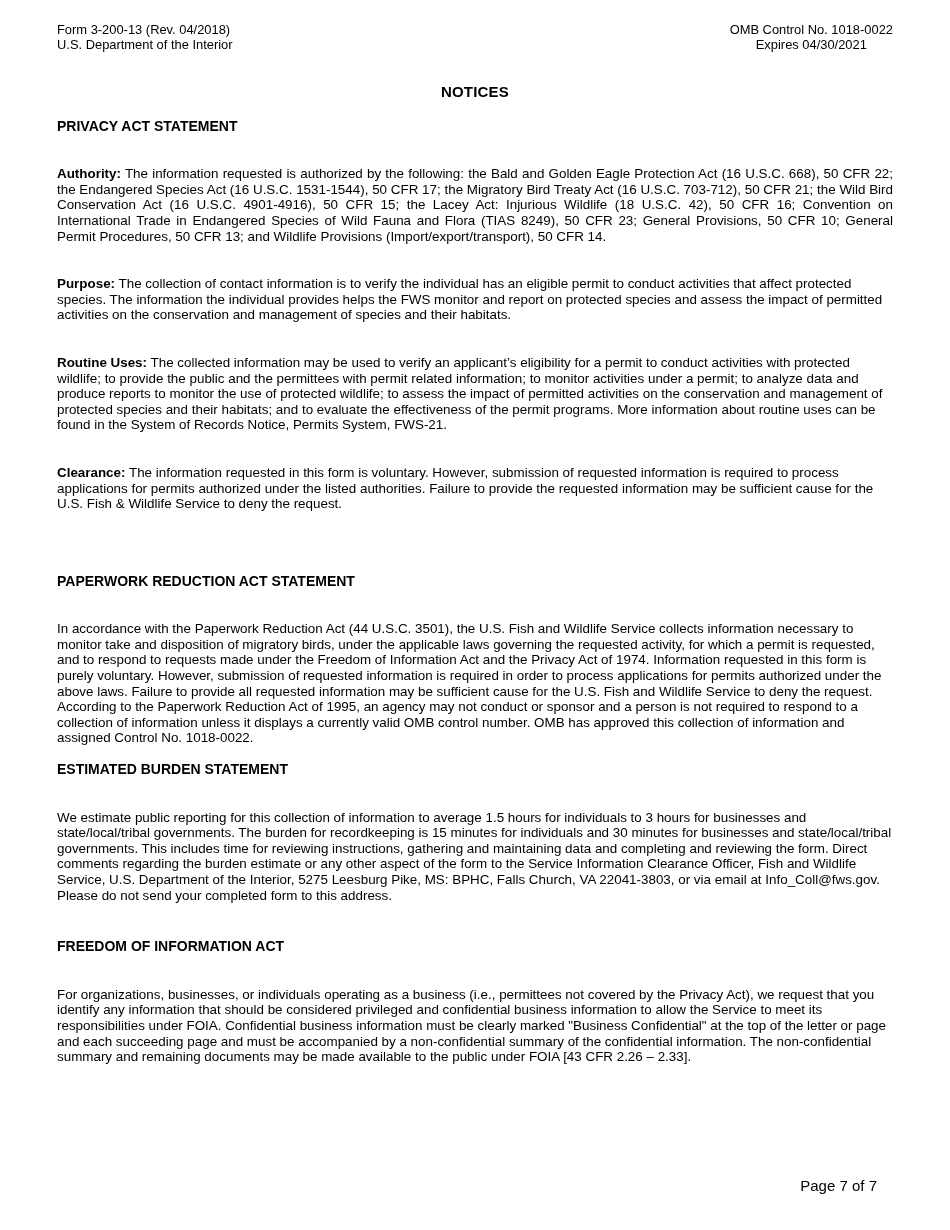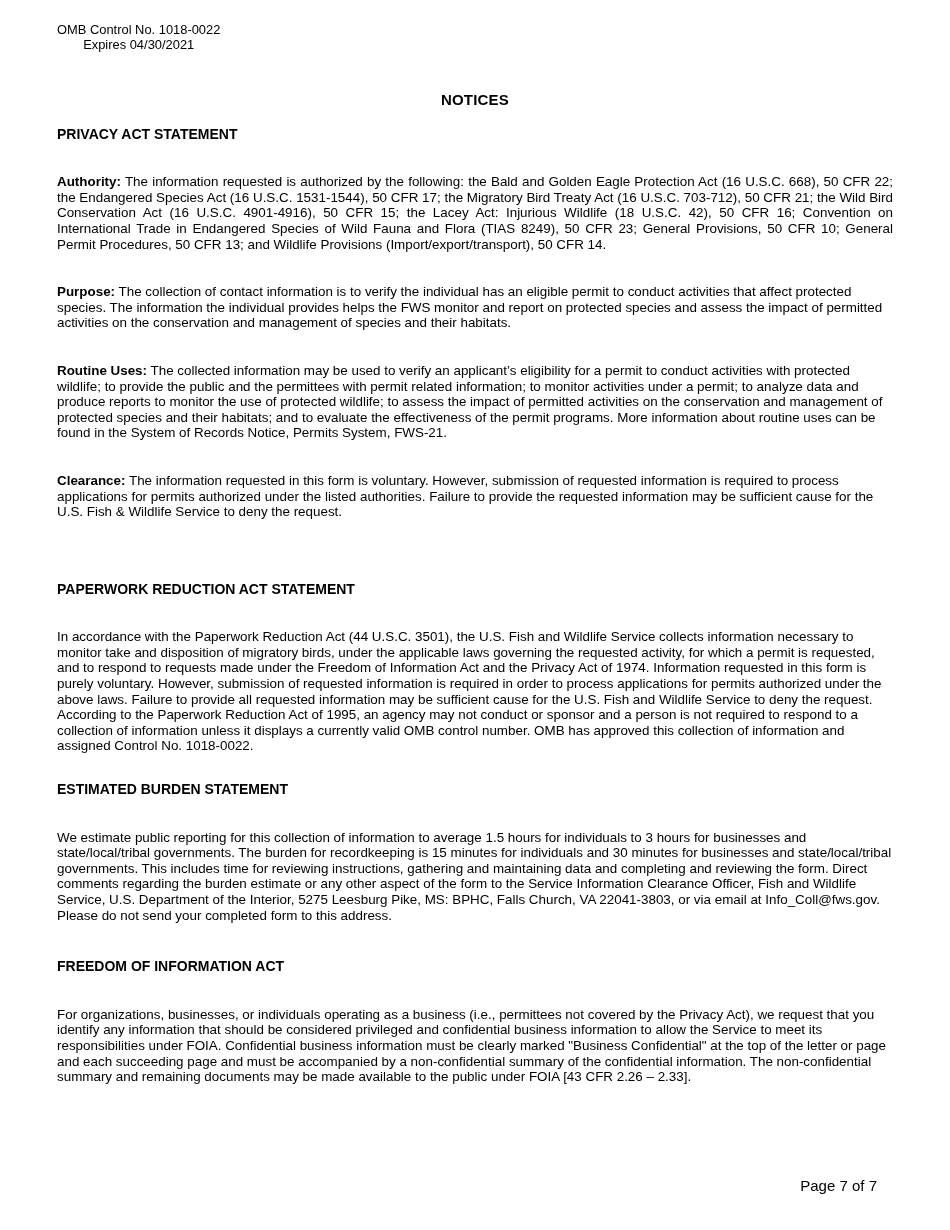--- a/index.html
+++ b/index.html
@@ -21,47 +21,51 @@
     display: flex;
     justify-content: space-between;
     font-size: 12.9px;
     line-height: 15px;
   }
   .header-right { text-align: center; }
   .doc-title {
     text-align: center;
     font-size: 15px;
     font-weight: bold;
-    margin-top: 40px;
+    margin-top: 32px;
     letter-spacing: 0.2px;
   }
   .section-heading {
     text-align: left;
     font-size: 14px;
     font-weight: bold;
   }
   .heading-privacy   { margin-top: 19px; }
   .heading-paperwork { margin-top: 62px; }
-  .heading-burden    { margin-top: 28px; }
+  .heading-burden    { margin-top: 16px; }
   .heading-foia      { margin-top: 36px; }
   .para { margin-top: 32px; }
   .justified { text-align: justify; }
   .page-footer {
     position: absolute;
     right: 73px;
     bottom: 36px;
     font-size: 15px;
   }
 </style>
 </head>
 <body>
 
 <div class="page">
 
   <header class="doc-header">
+    <div class="header-left">
+      <div>Form 3-200-13 (Rev. 04/2018)</div>
+      <div>U.S. Department of the Interior</div>
+    </div>
     <div class="header-right">
       <div>OMB Control No. 1018-0022</div>
       <div>Expires 04/30/2021</div>
     </div>
   </header>
 
   <div class="doc-title">NOTICES</div>
 
   <div class="section-heading heading-privacy">PRIVACY ACT STATEMENT</div>
 

